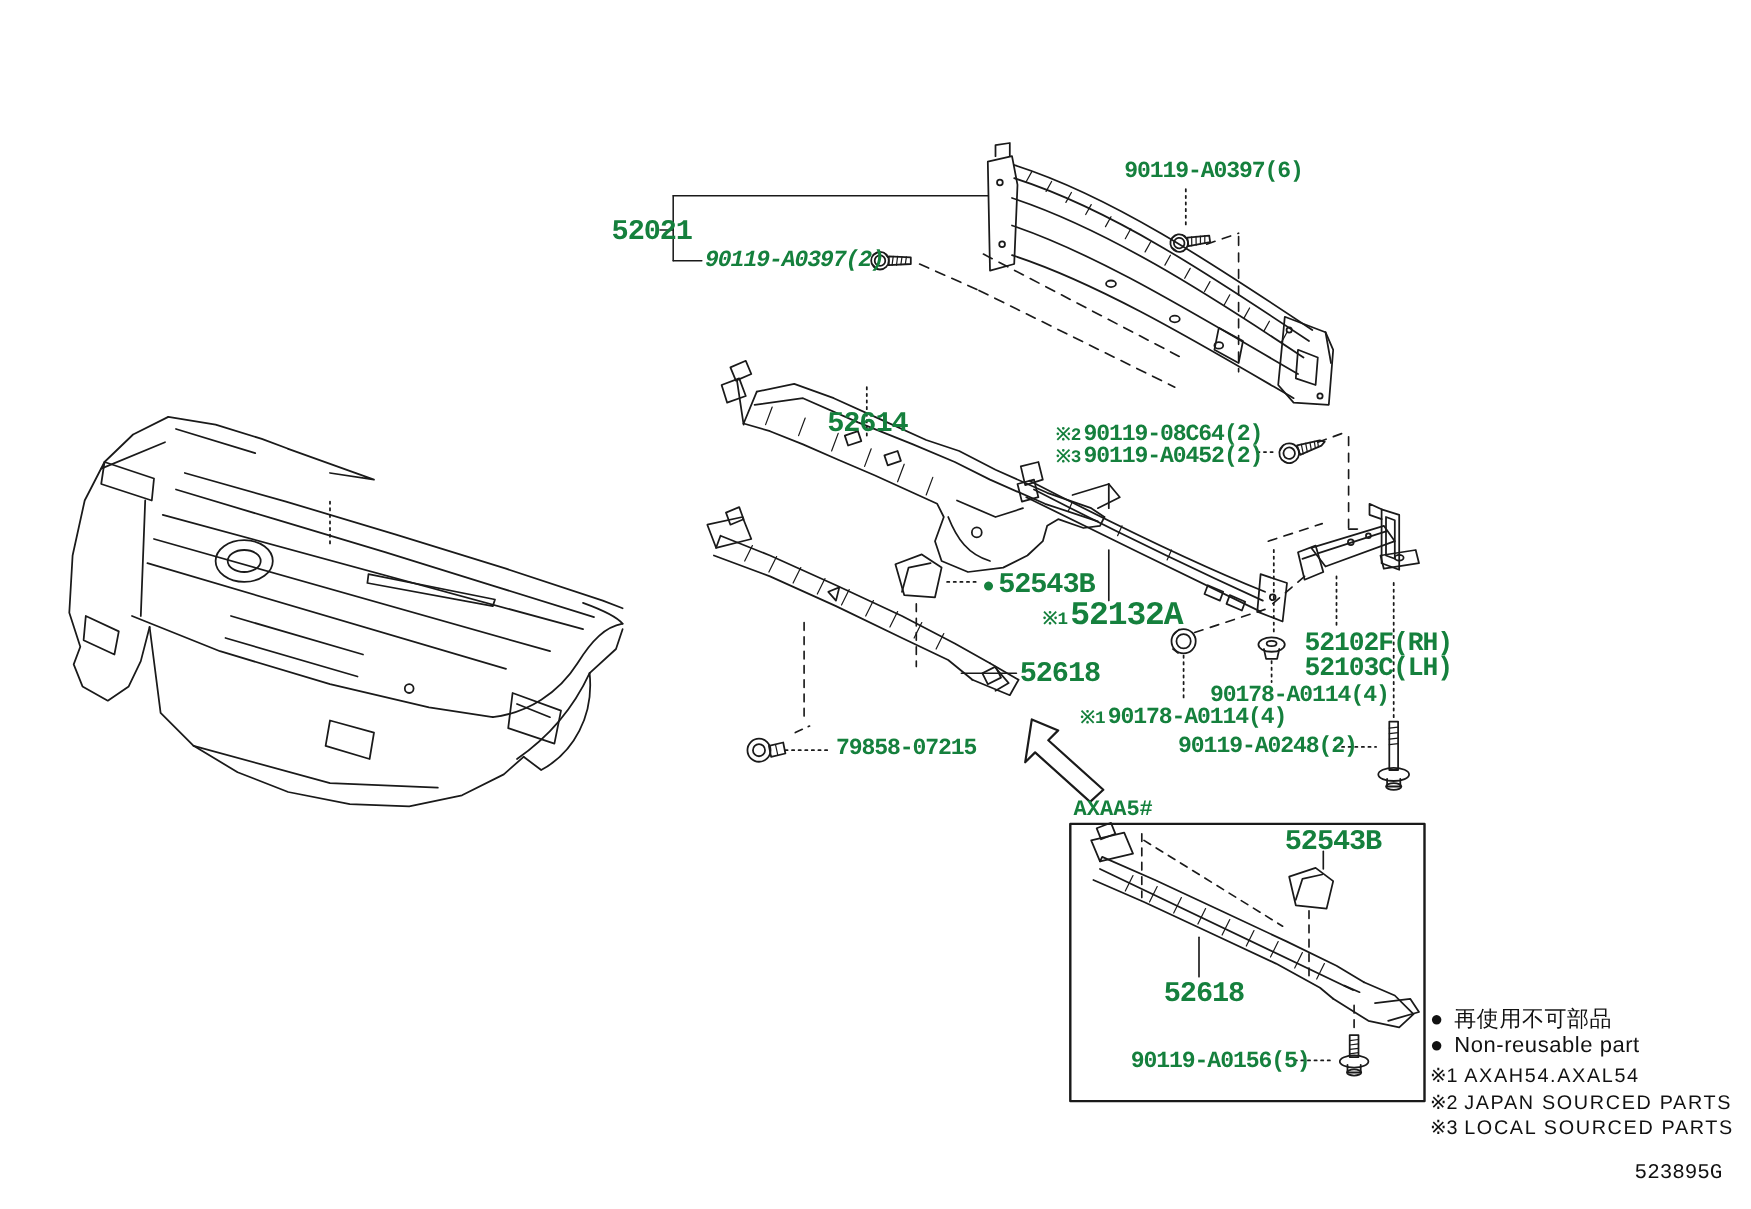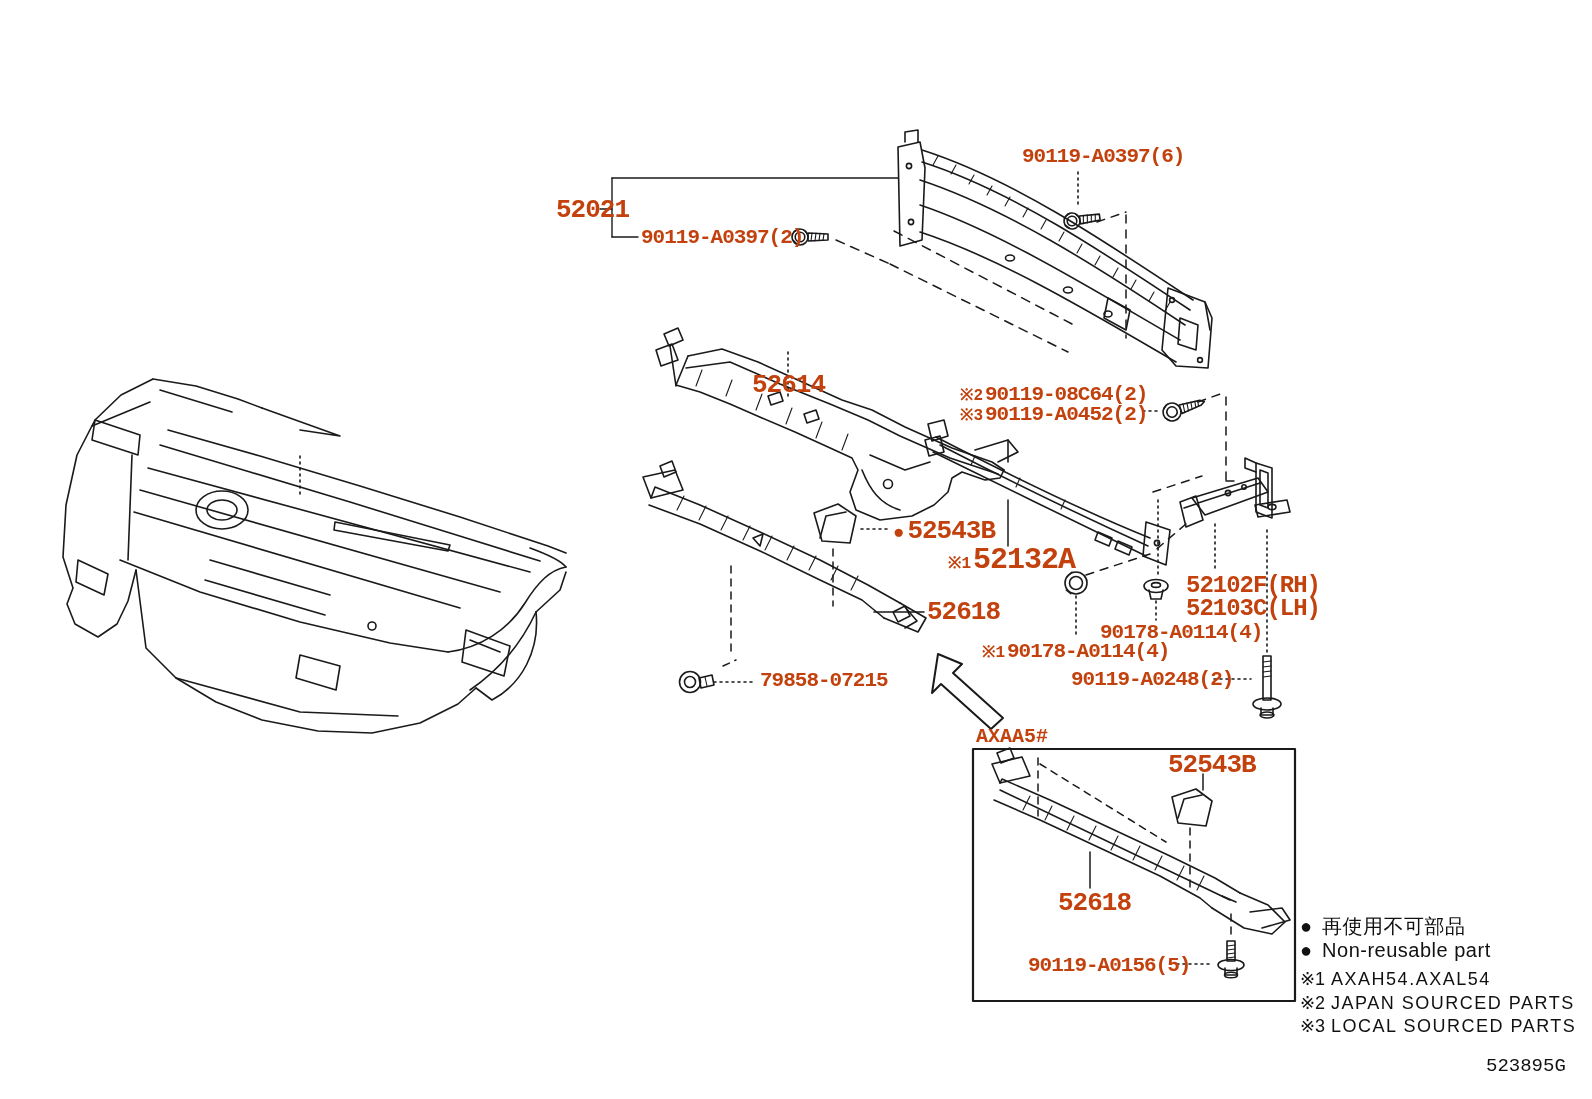--- a/index.html
+++ b/index.html
@@ -1,19 +1,19 @@
 <!DOCTYPE html>
 <html><head>
 <meta charset="utf-8">
 <style>
   html,body{margin:0;padding:0;background:#fff;}
   #stage{position:relative;width:1592px;height:1099px;background:#ffffff;overflow:hidden;
          font-family:"Liberation Mono","DejaVu Sans Mono",monospace;color:#111;}
   #art{position:absolute;left:0;top:0;}
-  .lbl{position:absolute;white-space:nowrap;font-weight:700;letter-spacing:-1px;color:#c2410c;
+  .lbl{position:absolute;white-space:nowrap;font-weight:700;letter-spacing:-1px;color:#15803d;
        font-family:"Liberation Mono","DejaVu Sans Mono",monospace;display:flex;align-items:baseline;}
   .big{font-size:26px;}
   .mid{font-size:24px;}
   .small{font-size:21px;}
   .xl{font-size:30px;}
   .prefix{font-size:16px;font-weight:700;letter-spacing:0;margin-right:2px;}
   .bullet-glyph{font-size:19px;margin-right:3px;letter-spacing:0;}
   .refnote{line-height:26px;font-size:19px;letter-spacing:1px;display:block;}
   .modelcode{font-size:20px;letter-spacing:0;}
   .legend-row{position:absolute;display:flex;align-items:baseline;white-space:nowrap;color:#111;
@@ -294,21 +294,21 @@
     <ellipse cx="1231" cy="975" rx="6.5" ry="2.8"></ellipse>
   </g>
   <path stroke-width="1.6" stroke-dasharray="2 4" d="M1177,964 L1210,964"></path>
 
   <path stroke-width="1.6" stroke-dasharray="2 4" d="M300,456 L300,498"></path>
 </svg>
 
 <div class="lbl big" style="left:556px;top:195px;">
       <span>52021</span>
     </div>
-<div class="lbl small" style="left:641px;top:226px;">
+<div class="lbl small" style="left:641px;top:226px;font-style:italic;">
       <span>90119-A0397(2)</span>
     </div>
 <div class="lbl small" style="left:1022px;top:145px;">
       <span>90119-A0397(6)</span>
     </div>
 <div class="lbl big" style="left:752px;top:322px;margin-top:48px;">
       <span>52614</span>
     </div>
 
 <div class="lbl small" style="left:960px;top:383px;">

